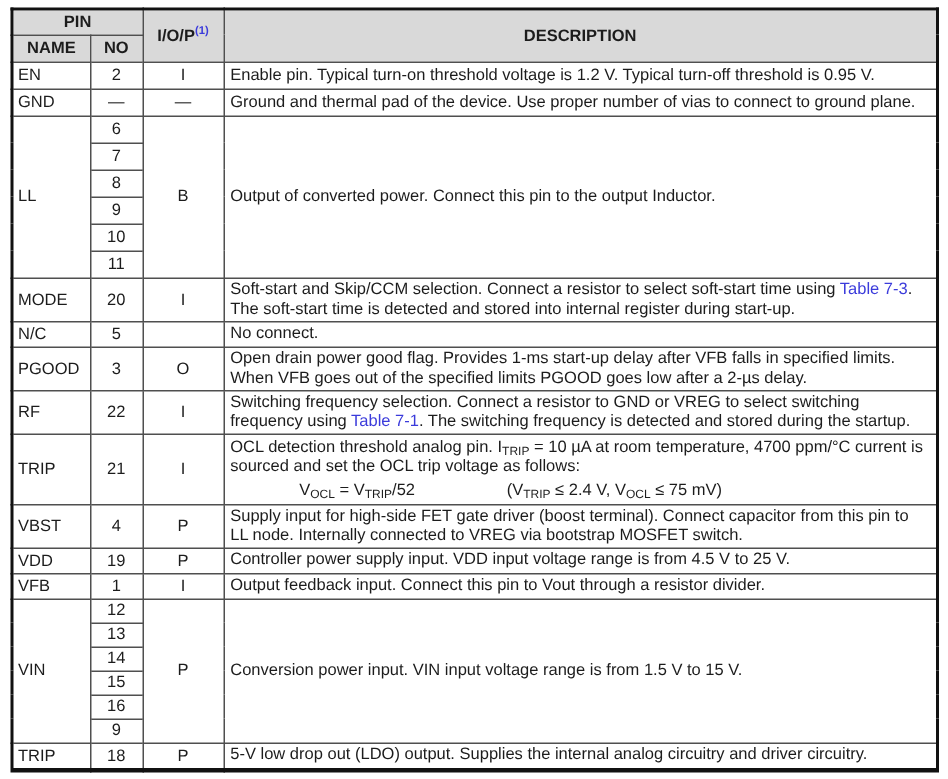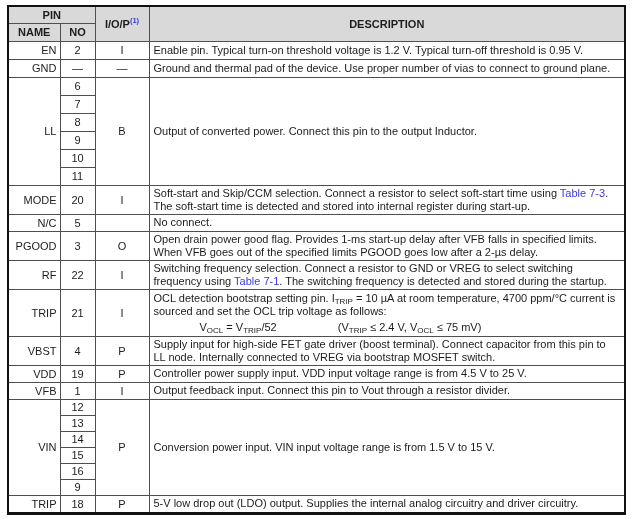--- a/index.html
+++ b/index.html
@@ -34,21 +34,21 @@
   }
   tr.hrow1 { height: 17px; }
   tr.hrow2 { height: 18px; }
   tr.r18 { height: 18px; }
   tr.r17 { height: 17px; }
   tr.r28 { height: 28px; }
   tr.r29 { height: 29px; }
   tr.r47 { height: 47px; }
   tr.r16 { height: 16px; }
   td.name {
-    text-align: right;
+    text-align: left;
     vertical-align: middle;
     padding: 1px 3px;
   }
   td.no, td.iop {
     text-align: center;
     vertical-align: middle;
   }
   td.desc {
     text-align: left;
     vertical-align: middle;
@@ -150,21 +150,21 @@
       <td class="name">RF</td>
       <td class="no">22</td>
       <td class="iop">I</td>
       <td class="desc"><span>Switching frequency selection. Connect a resistor to GND or VREG to select switching frequency using </span><span class="tlink">Table 7-1</span><span>. The switching frequency is detected and stored during the startup.</span></td>
     </tr>
     <tr class="r47">
       <td class="name">TRIP</td>
       <td class="no">21</td>
       <td class="iop">I</td>
       <td class="desc">
-        <div><span>OCL detection bootstrap setting pin. I</span><sub>TRIP</sub><span> = 10 µA at room temperature, 4700 ppm/°C current is sourced and set the OCL trip voltage as follows:</span></div>
+        <div><span>OCL detection threshold analog pin. I</span><sub>TRIP</sub><span> = 10 µA at room temperature, 4700 ppm/°C current is sourced and set the OCL trip voltage as follows:</span></div>
         <div class="trip-formula">
           <span class="fpart"><span>V</span><sub>OCL</sub><span> = V</span><sub>TRIP</sub><span>/52</span></span>
           <span class="fpart2"><span>(V</span><sub>TRIP</sub><span> ≤ 2.4 V, V</span><sub>OCL</sub><span> ≤ 75 mV)</span></span>
         </div>
       </td>
     </tr>
     <tr class="r29">
       <td class="name">VBST</td>
       <td class="no">4</td>
       <td class="iop">P</td>

